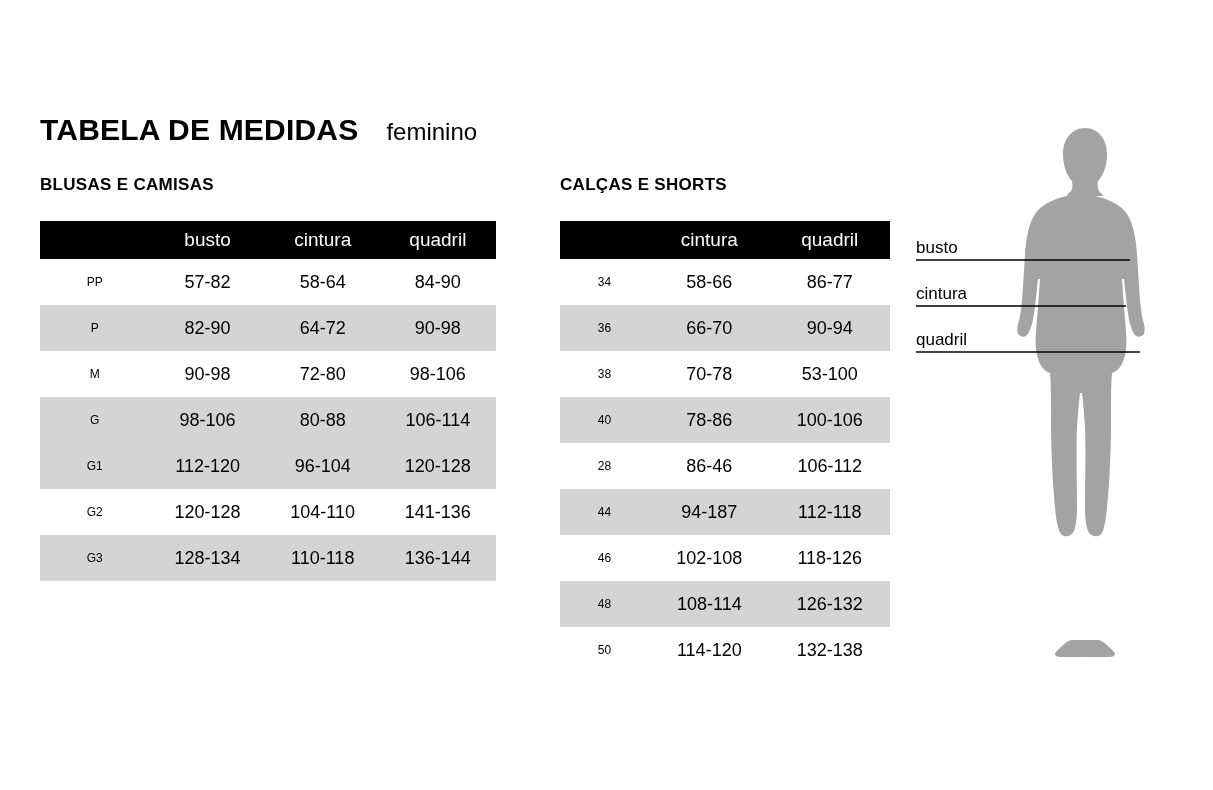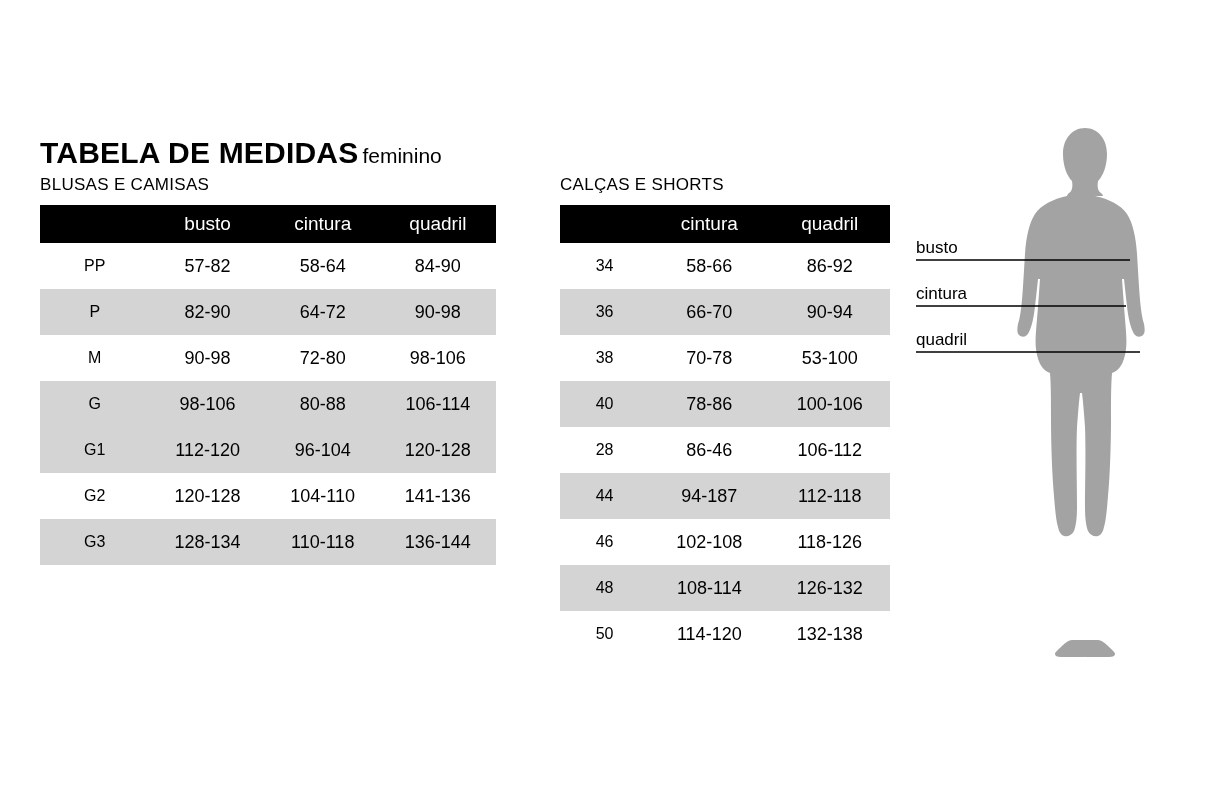--- a/index.html
+++ b/index.html
@@ -13,48 +13,48 @@
     position: relative;
     font-family: "Liberation Sans", sans-serif;
     color: #000000;
     overflow: hidden;
   }
 
   
   #title-block {
     position: absolute;
     left: 40px;
-    top: 136px;
+    top: 113px;
     display: flex;
     align-items: baseline;
-    gap: 4px;
+    gap: 28px;
     white-space: nowrap;
   }
   #title-main {
     font-size: 30px;
     font-weight: bold;
     letter-spacing: 0.2px;
   }
   #title-sub {
-    font-size: 21px;
+    font-size: 24px;
     font-weight: normal;
   }
 
   
   .table-block {
     position: absolute;
   }
   #block-tops  { left: 40px;  top: 175px; width: 456px; }
   #block-bottoms { left: 560px; top: 175px; width: 330px; }
 
   .block-heading {
     font-size: 17px;
-    font-weight: normal;
+    font-weight: bold;
     letter-spacing: 0.3px;
-    margin-bottom: 10px;
+    margin-bottom: 26px;
   }
 
   table.size-table {
     border-collapse: collapse;
     width: 100%;
     table-layout: fixed;
   }
   table.size-table th,
   table.size-table td {
     text-align: center;
@@ -67,21 +67,21 @@
   table.size-table thead th {
     background: #000000;
     color: #ffffff;
     font-size: 19px;
     height: 38px;
   }
   table.size-table tbody tr.alt td {
     background: #d4d4d4;
   }
   table.size-table tbody tr td:first-child {
-    font-size: 16px;
+    font-size: 12px;
   }
 
   
   #tbl-tops col.c0 { width: 24%; }
   #tbl-tops col.c1 { width: 25.5%; }
   #tbl-tops col.c2 { width: 25%; }
   #tbl-tops col.c3 { width: 25.5%; }
 
   #tbl-bottoms col.c0 { width: 27%; }
   #tbl-bottoms col.c1 { width: 36.5%; }
@@ -194,21 +194,21 @@
       <tr>
         <th></th>
         <th>cintura</th>
         <th>quadril</th>
       </tr>
     </thead>
     <tbody>
       <tr>
         <td>34</td>
         <td>58-66</td>
-        <td>86-92</td>
+        <td>86-77</td>
       </tr>
       <tr class="alt">
         <td>36</td>
         <td>66-70</td>
         <td>90-94</td>
       </tr>
       <tr>
         <td>38</td>
         <td>70-78</td>
         <td>53-100</td>

